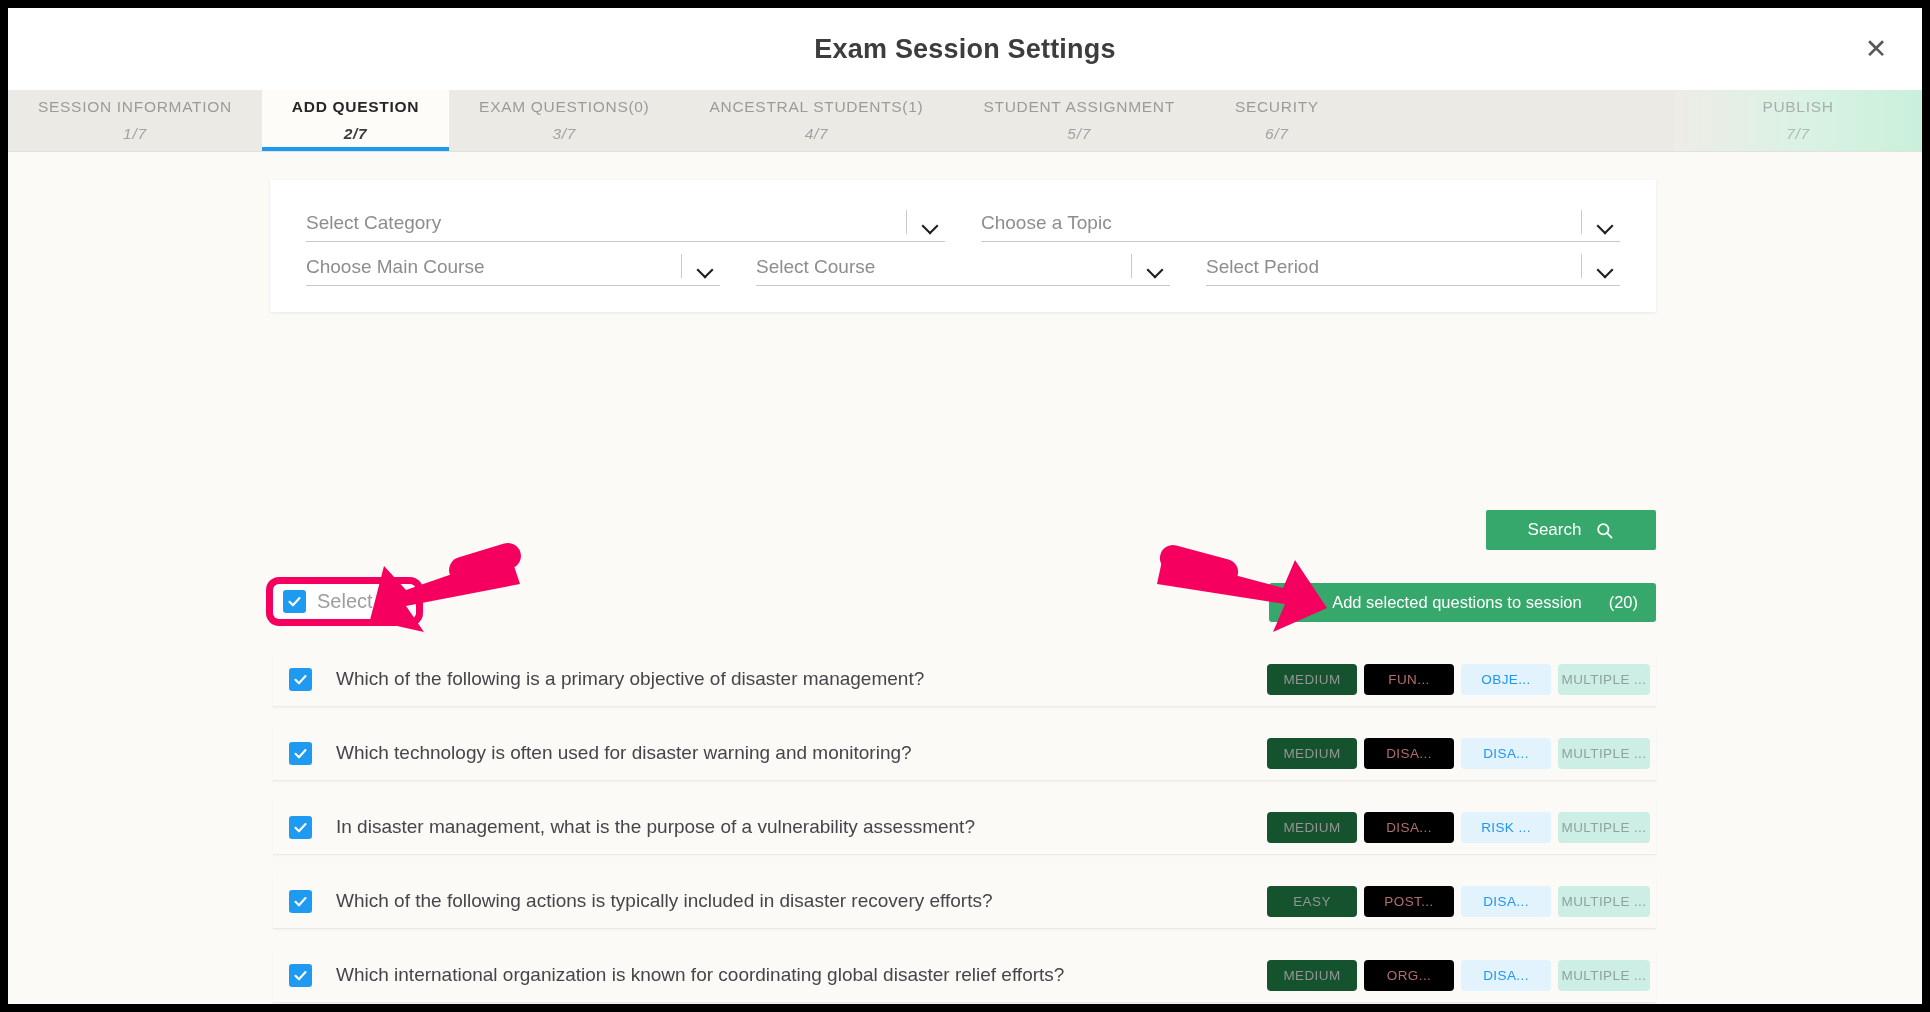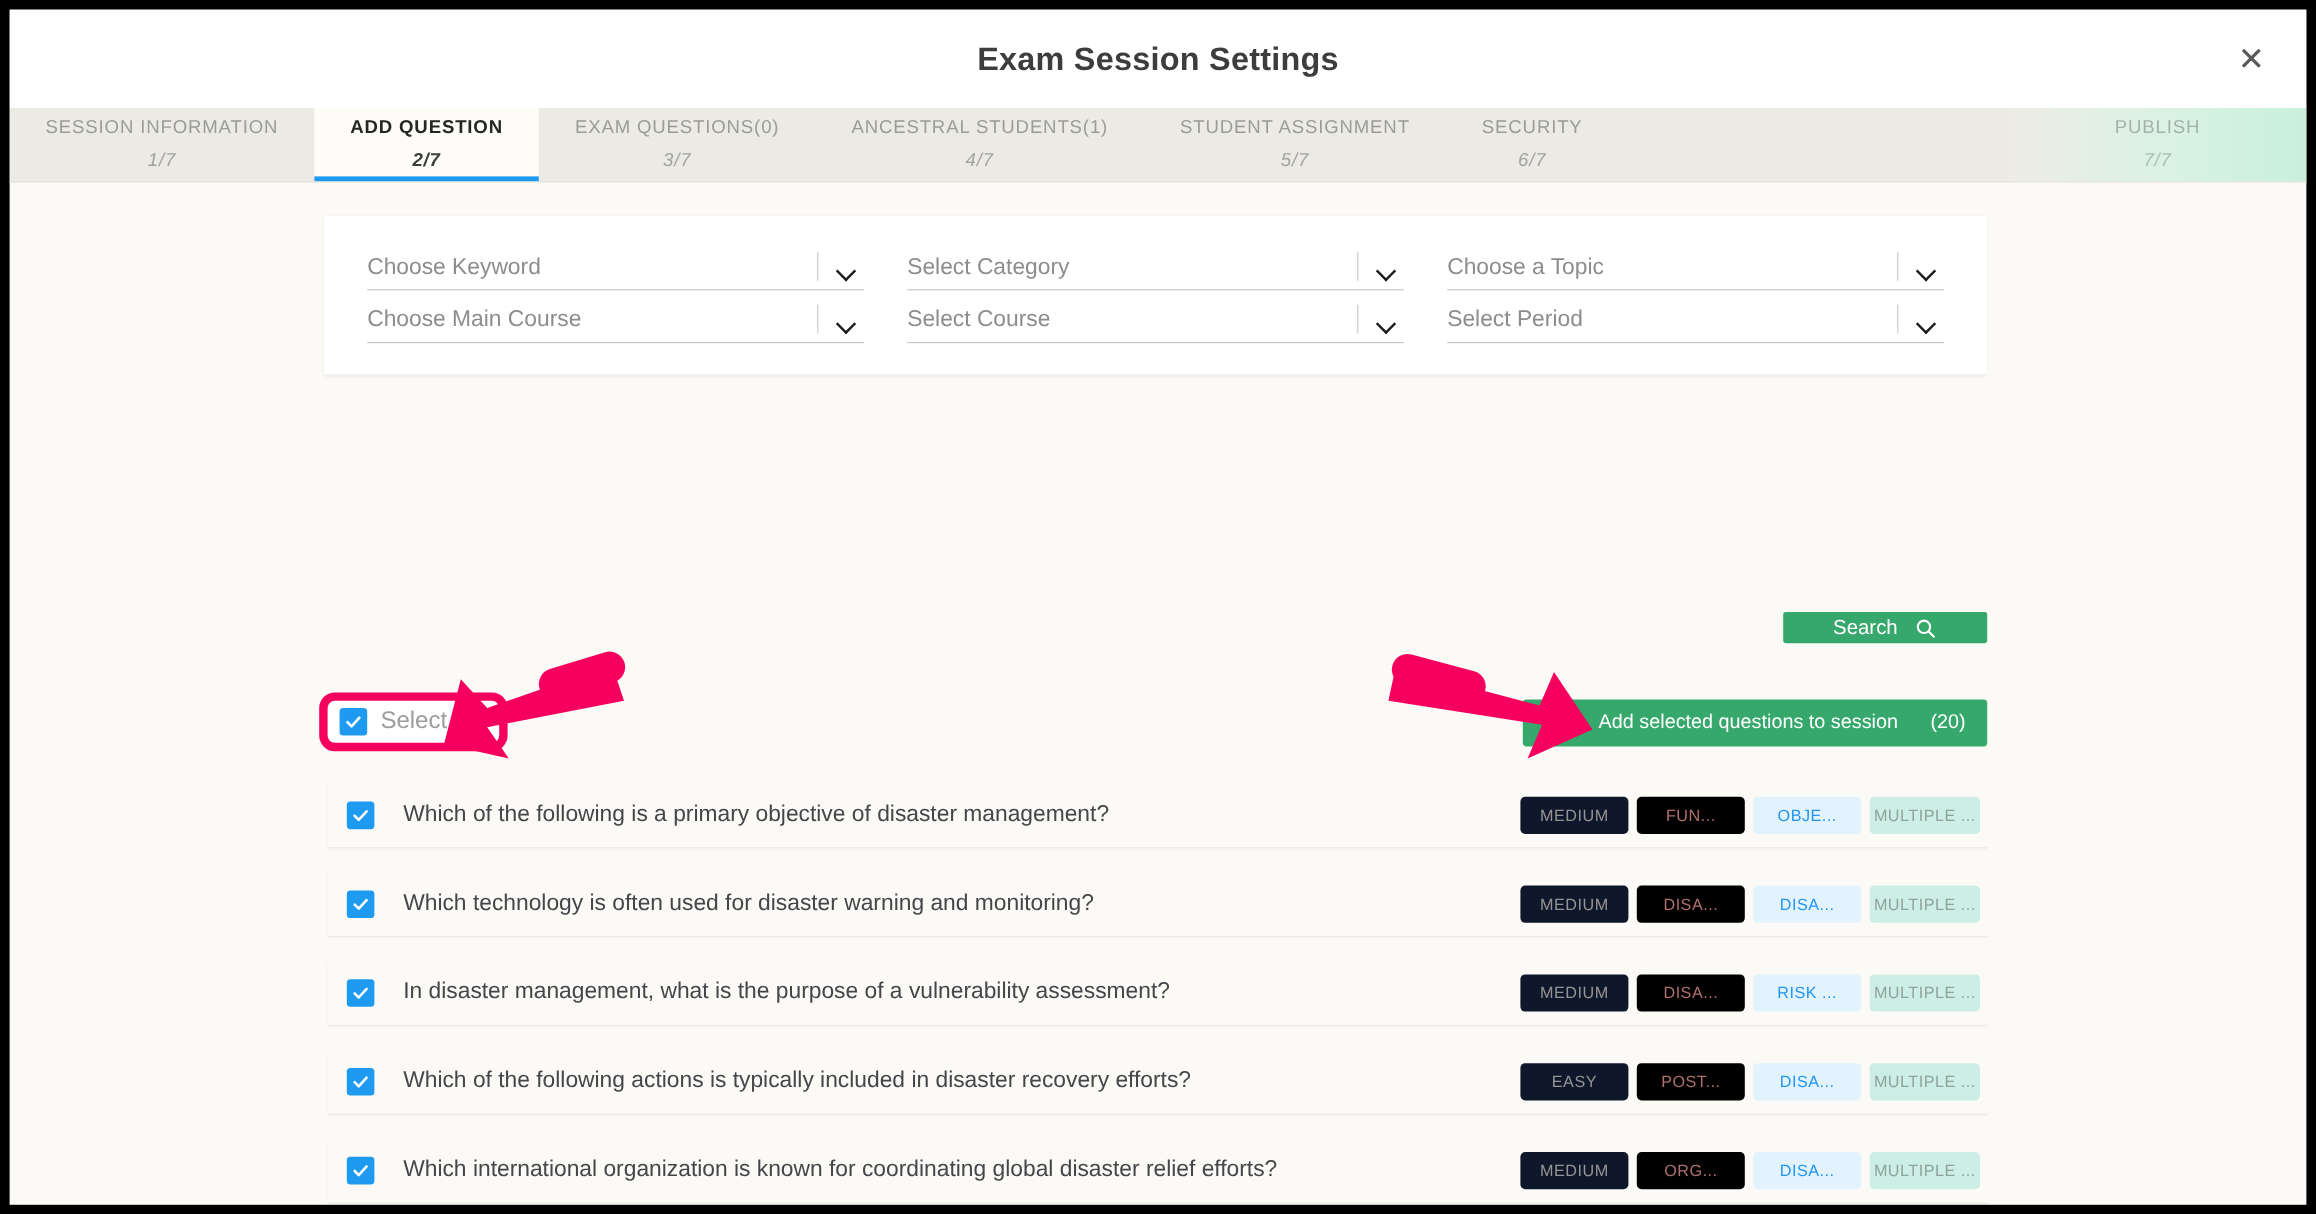--- a/index.html
+++ b/index.html
@@ -157,21 +157,21 @@
     border-bottom: 2.6px solid #1d1d1d;
     transform: rotate(45deg);
   }
 
   
   .search-btn {
     position: absolute;
     right: 266px;
     top: 358px;
     width: 170px;
-    height: 26px;
+    height: 40px;
     background: #36a86c;
     color: #ffffff;
     border: none;
     border-radius: 2px;
     font-size: 17px;
     display: flex;
     align-items: center;
     justify-content: center;
     gap: 14px;
     cursor: pointer;
@@ -276,21 +276,21 @@
     border-radius: 4px;
     display: flex;
     align-items: center;
     justify-content: center;
     font-size: 13.5px;
     letter-spacing: 0.4px;
     cursor: pointer;
     overflow: hidden;
     white-space: nowrap;
   }
-  .tag.difficulty { background: #0f172a; color: #949494; }
+  .tag.difficulty { background: #14532d; color: #949494; }
   .tag.topic { background: #000000; color: #b06f6f; }
   .tag.sub { background: #e2f3fd; color: #2196f3; }
   .tag.type { background: #cdeee5; color: #8fa39d; width: 92px; }
 </style>
 </head>
 <body>
 
 <div id="app">
 
   <div class="modal-header">
@@ -326,25 +326,20 @@
     <div class="tab publish" style="margin-left:auto;min-width:248px;">
       <span>PUBLISH</span>
       <span class="tab-num">7/7</span>
     </div>
   </div>
 
   <div class="body-wrap">
 
     <div class="filter-card">
       <div class="filter-row">
-        <div class="field">
-          <span class="field-label">Choose Keyword</span>
-          <span class="field-sep"></span>
-          <span class="caret"></span>
-        </div>
         <div class="field">
           <span class="field-label">Select Category</span>
           <span class="field-sep"></span>
           <span class="caret"></span>
         </div>
         <div class="field">
           <span class="field-label">Choose a Topic</span>
           <span class="field-sep"></span>
           <span class="caret"></span>
         </div>

